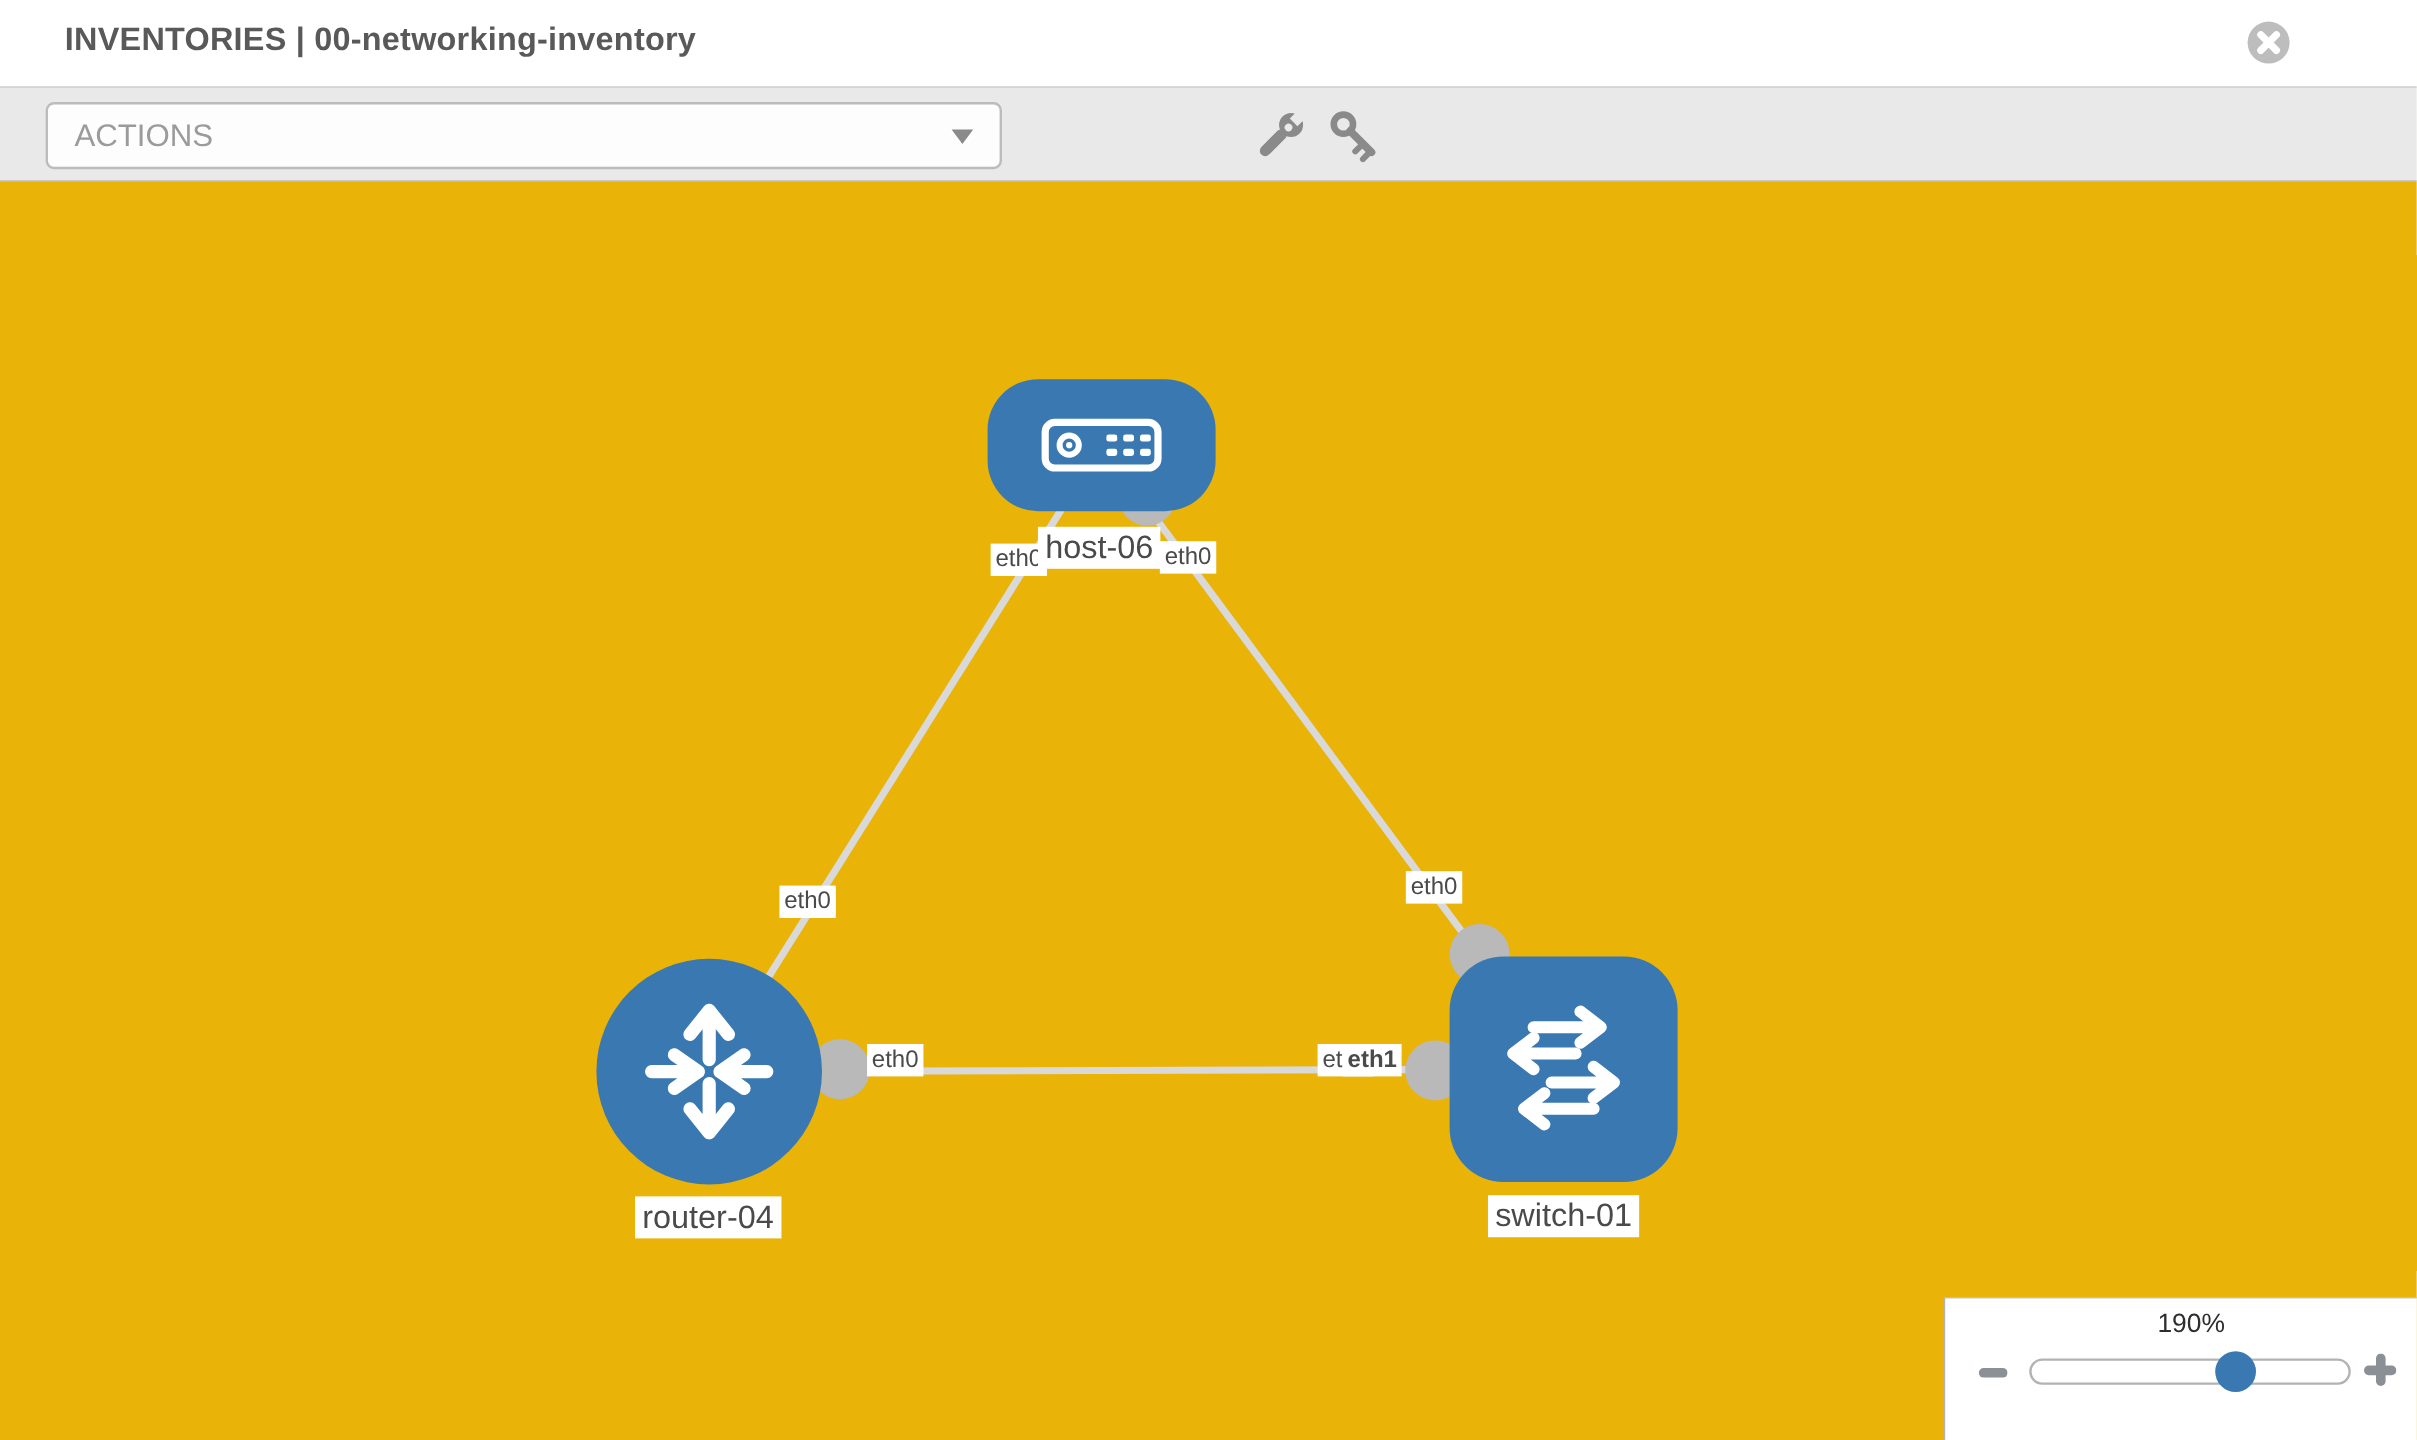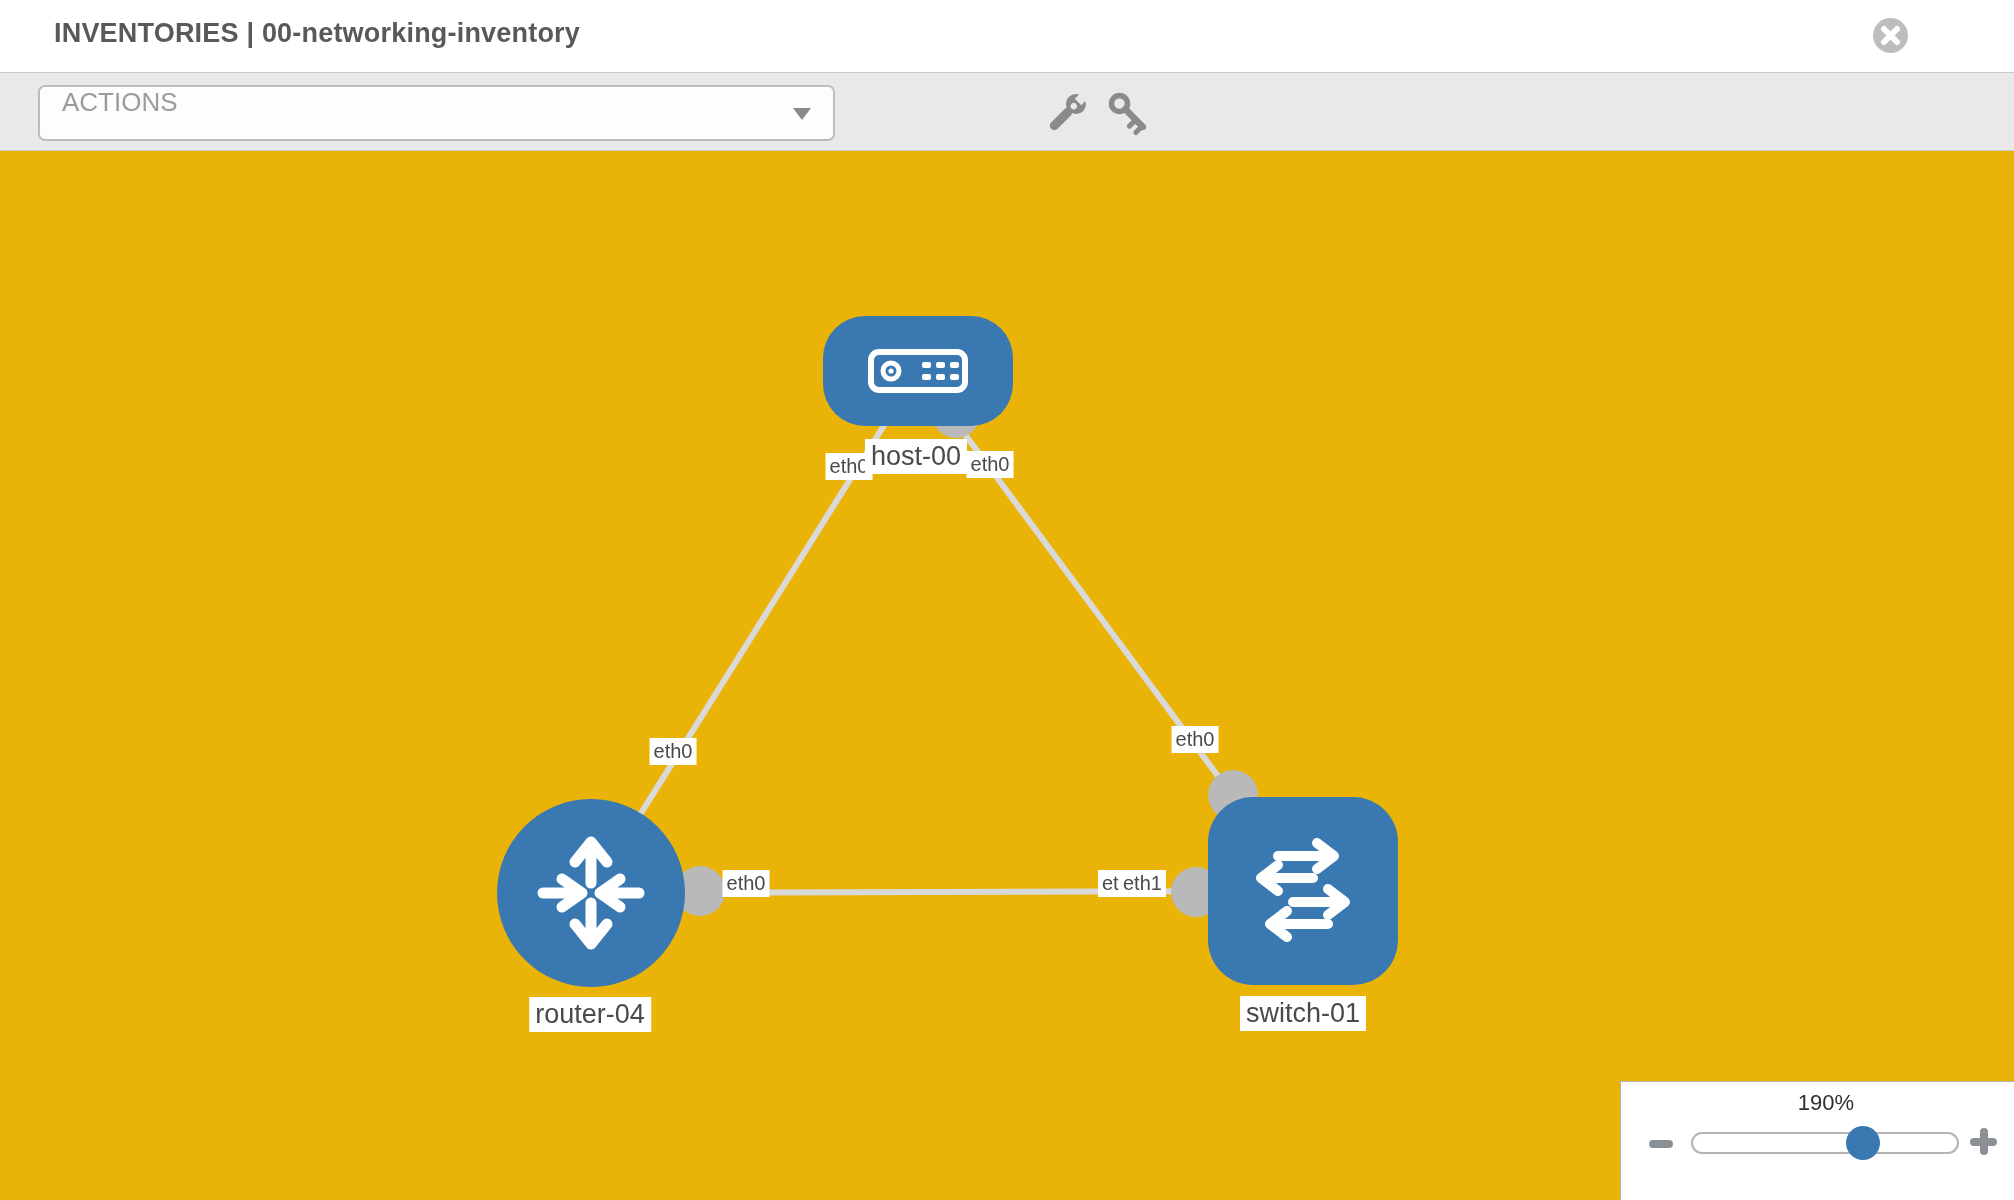--- a/index.html
+++ b/index.html
@@ -12,21 +12,21 @@
   .hdr h1 { position:absolute; left:38px; top:0; line-height:66px;
             font-size:27px; font-weight:bold; color:#595959; letter-spacing:.2px; }
   .close-btn { position:absolute; right:122px; top:18px; width:35px; height:35px;
                border:none; border-radius:50%; background:#bdbdbd; cursor:pointer; padding:0; }
 
   
   .toolbar { position:absolute; left:0; top:72px; width:2014px; height:79px;
              background:#e9e9e9; border-top:1px solid #c9c9c9; border-bottom:1px solid #c9c9c9; }
   .select { position:absolute; top:12px; height:56px; background:#fdfdfd;
             border:2px solid #bcbcbc; border-radius:7px;
-            font-size:26px; color:#9b9b9b; display:flex; align-items:flex-start;
+            font-size:26px; color:#9b9b9b; display:flex; align-items:center;
             padding-left:22px; cursor:pointer; }
   .select.actions { left:38px;  width:797px; }
   .select.search  { left:1182px; width:799px; }
   .caret { position:absolute; right:22px; top:50%; margin-top:-5px;
            width:0; height:0; border-left:9px solid transparent;
            border-right:9px solid transparent; border-top:12px solid #8a8a8a; }
   .iconbtn { position:absolute; top:12px; width:56px; height:56px; background:none;
              border:none; cursor:pointer; padding:0; }
   .iconbtn.wrench { left:1038px; }
   .iconbtn.key    { left:1100px; }
@@ -145,23 +145,23 @@
         </g>
       </g>
     </svg>
 
     <span class="lbl if-lbl ctr" style="left:849px;  top:302px;">eth0</span>
     <span class="lbl if-lbl ctr" style="left:990px;  top:300px;">eth0</span>
     <span class="lbl if-lbl ctr" style="left:673px;  top:587px;">eth0</span>
     <span class="lbl if-lbl ctr" style="left:1195px; top:575px;">eth0</span>
     <span class="lbl if-lbl ctr" style="left:746px;  top:719px;">eth0</span>
     <span class="lbl if-lbl" style="left:1098px; top:719px;">eth0</span>
-    <span class="lbl if-lbl" style="left:1119px; top:719px;">eth1</span>
+    <span class="lbl if-lbl" style="left:1119px; top:719px;font-weight:bold;">eth1</span>
 
-    <span class="lbl node-lbl" style="left:916px;  top:288px;">host-00</span>
+    <span class="lbl node-lbl" style="left:916px;  top:288px;">host-06</span>
     <span class="lbl node-lbl" style="left:590px;  top:846px;">router-04</span>
     <span class="lbl node-lbl" style="left:1303px; top:845px;">switch-01</span>
   </div>
 
   <div class="zoom-panel">
     <div class="zoom-value">190%</div>
     <button class="zoom-btn minus">
       <svg width="24" height="10" viewBox="0 0 24 10">
         <rect x="0" y="1" width="24" height="8" rx="4" fill="#8b9097"></rect>
       </svg>

